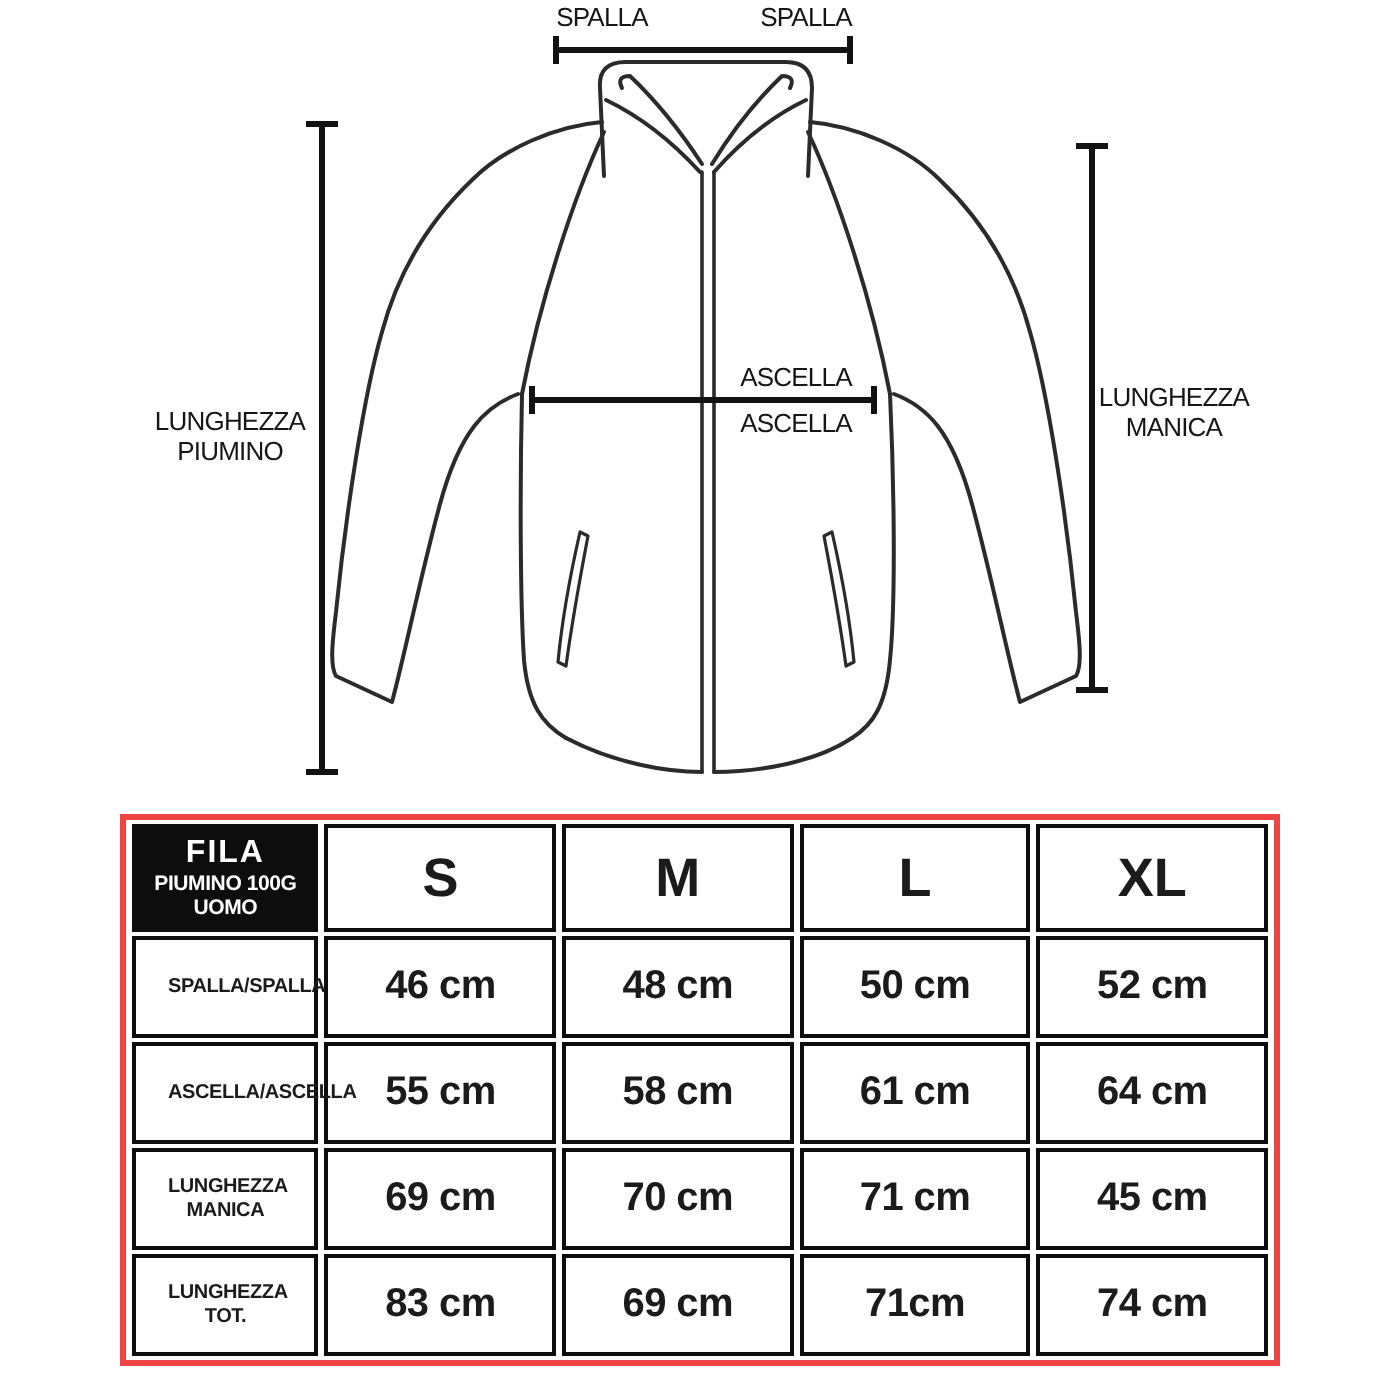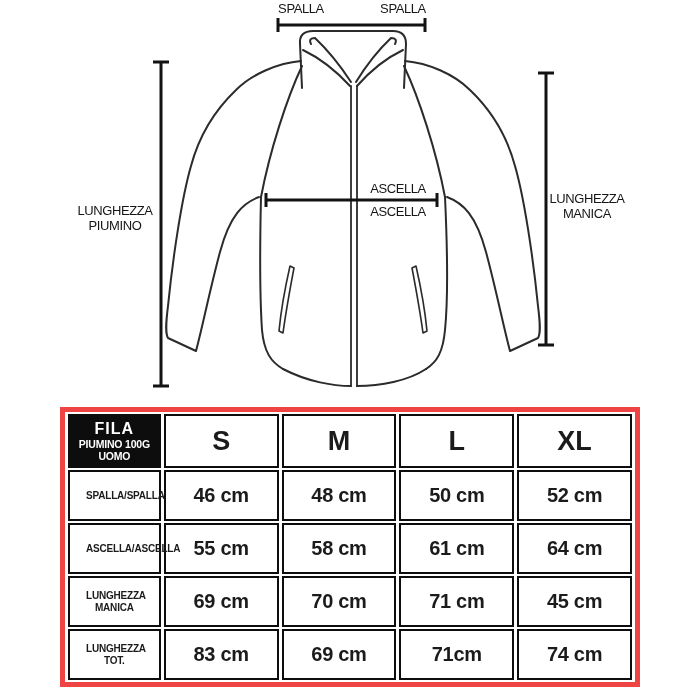--- a/index.html
+++ b/index.html
@@ -27,21 +27,21 @@
     white-space: nowrap;
   }
   .diag-label.two-line { white-space: normal; line-height: 15px; }
 
   .size-table {
     position: absolute;
     left: 60px; top: 407px;
     width: 580px;
     border-collapse: separate;
     border-spacing: 3px 2px;
-    border: 5px solid #ef4444;
+    border: 3px solid #ef4444;
     background: #ffffff;
     table-layout: fixed;
   }
   .size-table td {
     border: 2px solid #0d0d0d;
     text-align: center;
     vertical-align: middle;
     background: #ffffff;
   }
   .size-table col.c-label { width: 16.8%; }

